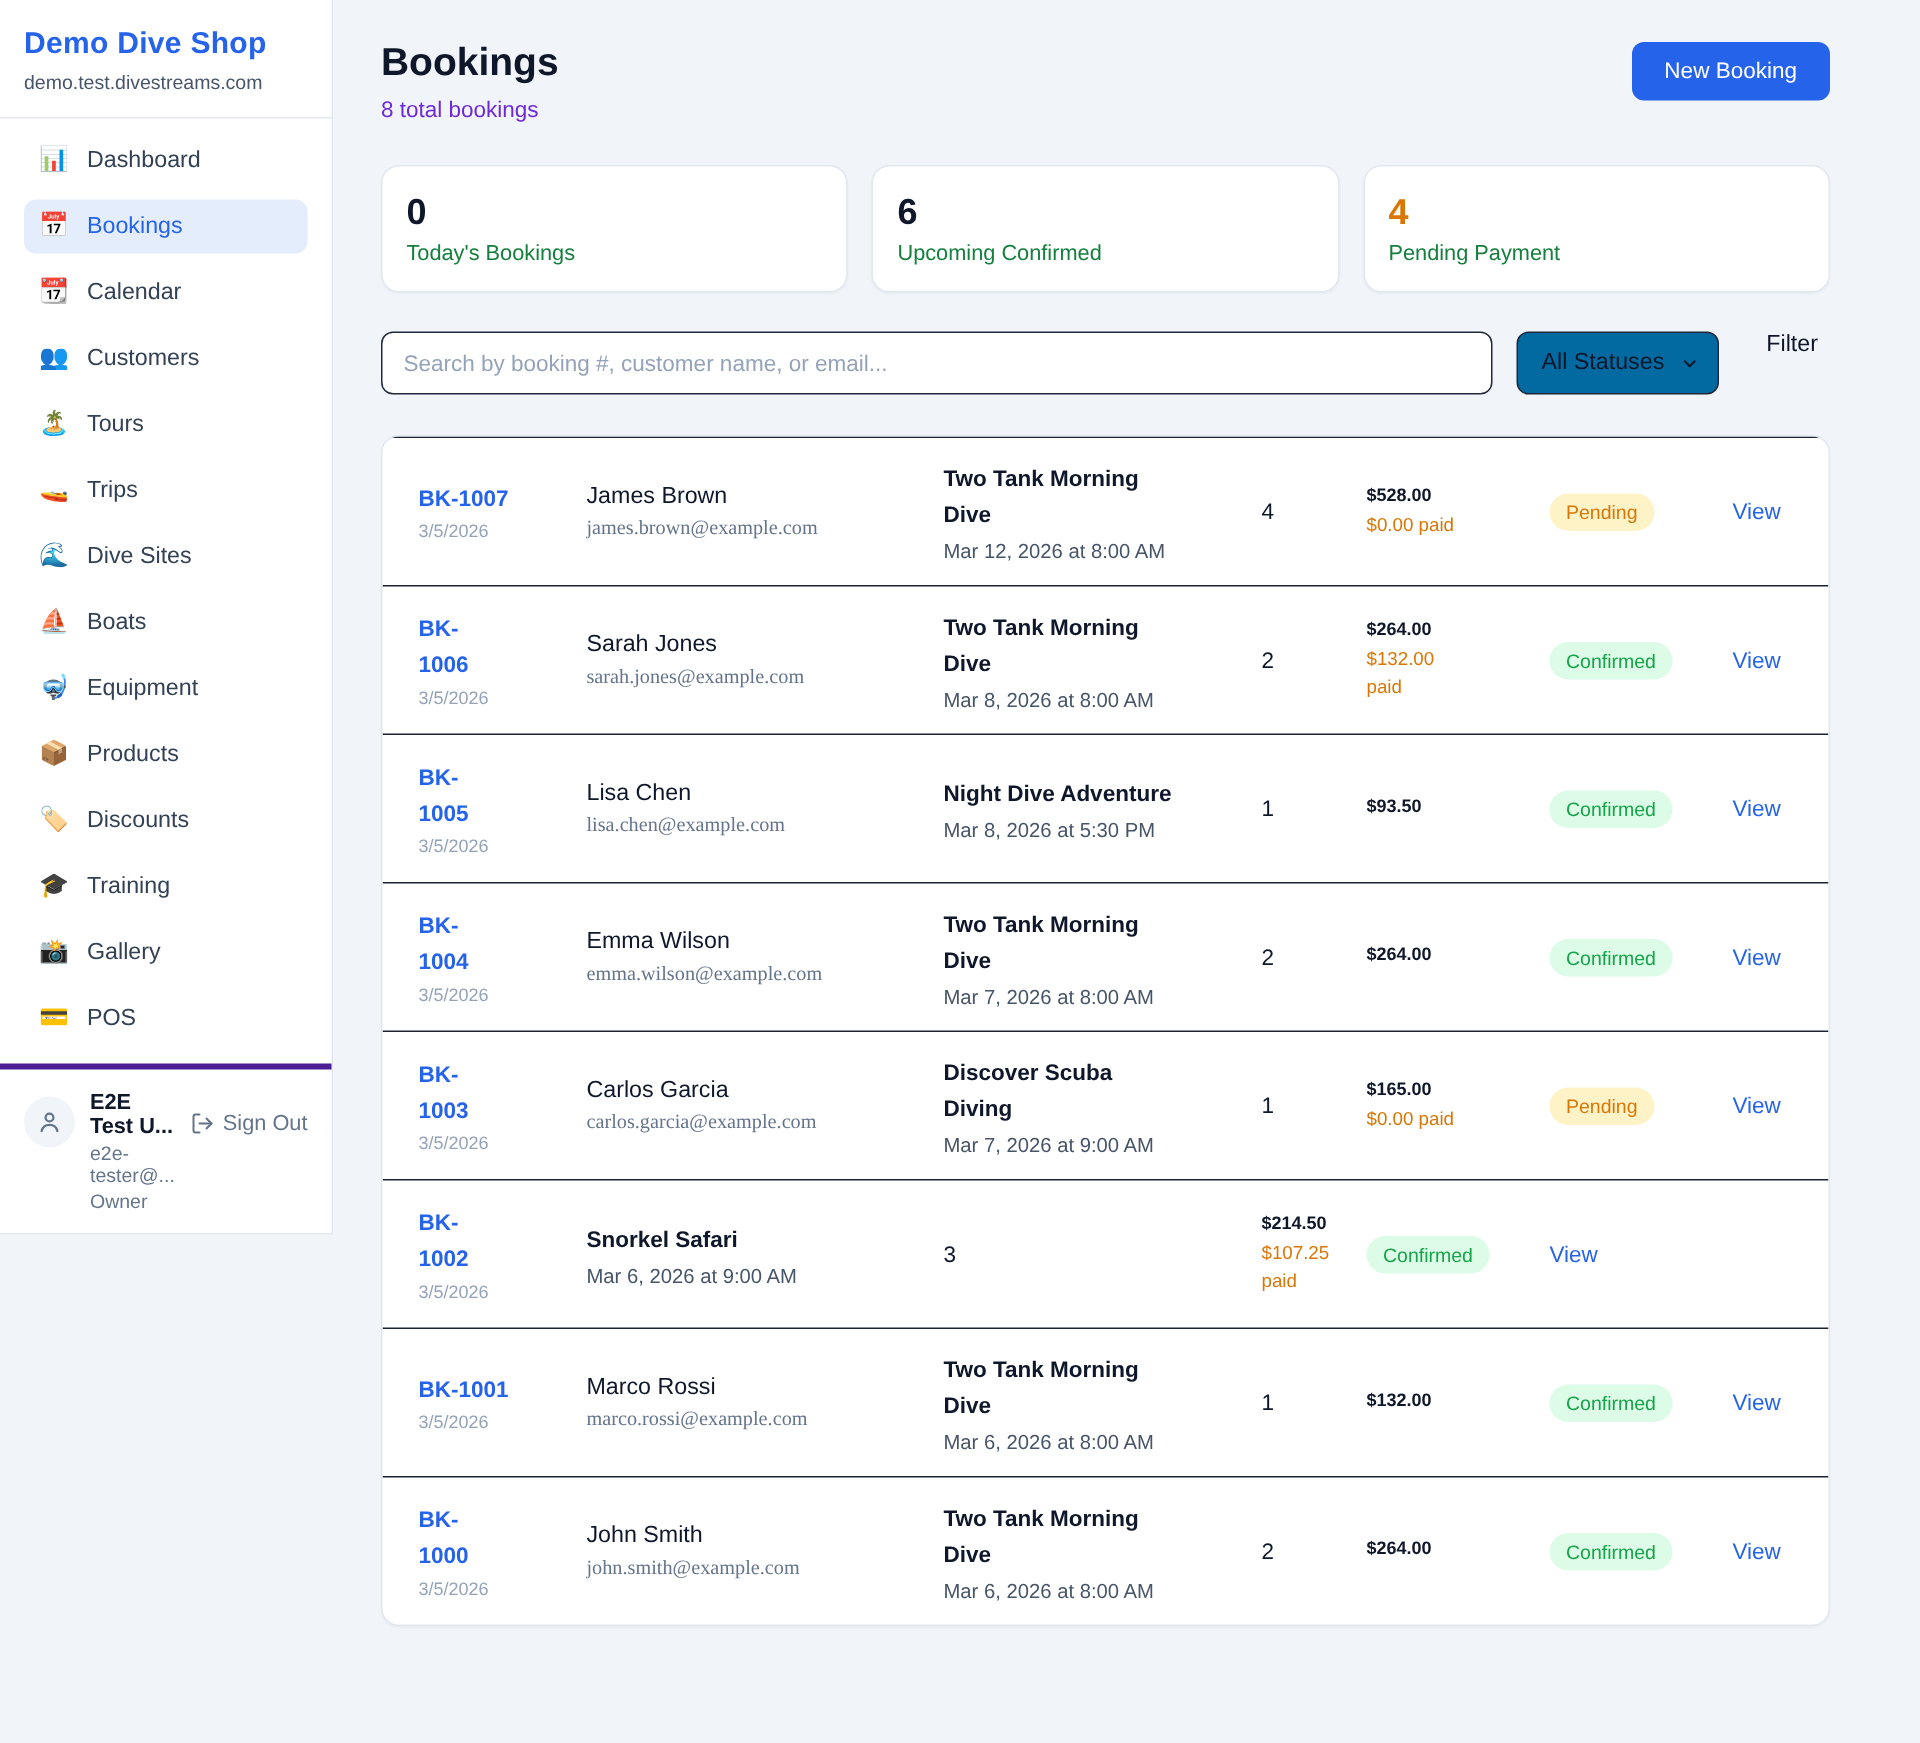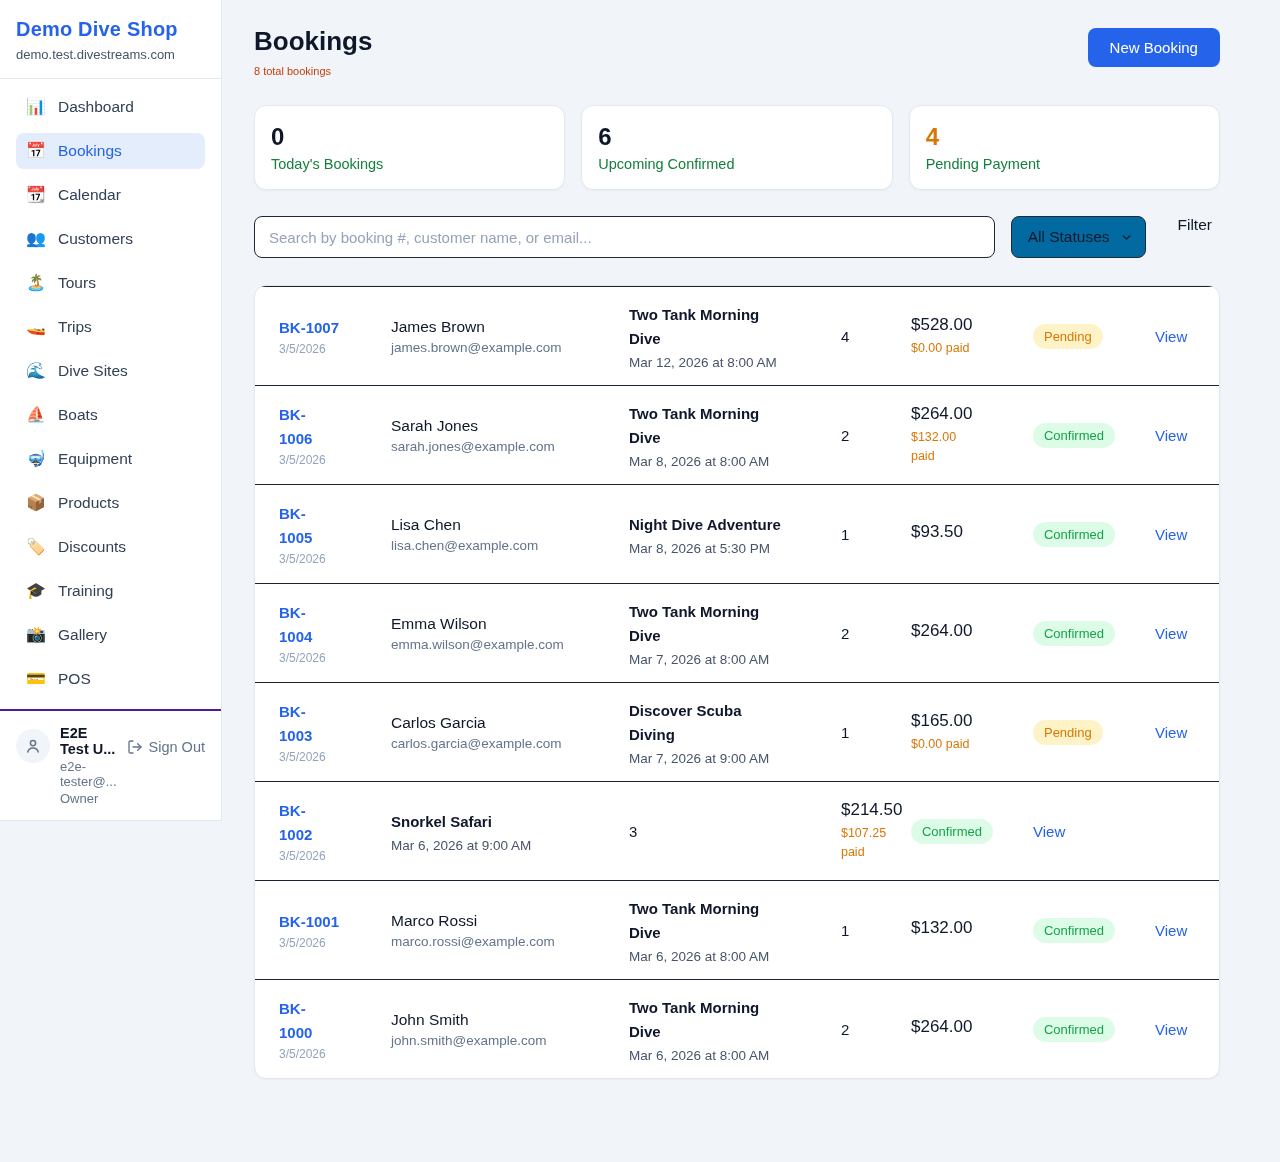--- a/index.html
+++ b/index.html
@@ -10,36 +10,36 @@
   
   .sidebar { width:256px; background:#ffffff; border-right:1px solid #e2e8f0; border-bottom:1px solid #e2e8f0; }
   .brand { padding:18px 16px 16px 16px; border-bottom:1px solid #e2e8f0; }
   .brand-name { color:#2563eb; font-size:20px; font-weight:700; letter-spacing:.2px; }
   .brand-domain { color:#475569; font-size:13px; margin-top:6px; }
   .nav { padding:10px 16px 4px 16px; }
   .nav-item { display:flex; align-items:center; gap:12px; height:36px; padding:0 10px; border-radius:8px;
               margin-bottom:8px; text-decoration:none; color:#334155; font-size:15.5px; cursor:pointer; }
   .nav-item.active { background:#e4edfb; color:#2563eb; font-weight:500; }
   .nav-icon { width:20px; font-size:16px; text-align:center; line-height:1; }
-  .user-box { border-top:2px solid #4c1d95; padding:14px 16px; display:flex; align-items:flex-start; gap:10px; }
+  .user-box { border-top:4px solid #4c1d95; padding:14px 16px; display:flex; align-items:flex-start; gap:10px; }
   .avatar { width:34px; height:34px; border-radius:50%; background:#f1f5f9; color:#64748b;
             display:flex; align-items:center; justify-content:center; flex:0 0 auto; margin-top:4px; }
   .avatar svg { width:18px; height:18px; }
   .user-meta { flex:1; min-width:0; }
   .user-name { font-size:14.5px; font-weight:700; color:#0f172a; }
   .user-email, .user-role { font-size:13px; color:#64748b; margin-top:2px; }
   .signout { display:flex; align-items:center; gap:6px; background:none; border:none; color:#64748b;
              font-size:14.5px; font-family:inherit; cursor:pointer; margin-top:14px; white-space:nowrap; }
   .signout svg { width:16px; height:16px; }
 
   
   .main { flex:1; padding:26px 32px 32px 32px; }
   .page-head { display:flex; justify-content:space-between; align-items:flex-start; }
   h1 { font-size:26px; font-weight:800; color:#0f172a; }
-  .subtitle { font-size:11px; color:#c2410c; margin-top:8px; }
+  .subtitle { font-size:15px; color:#6d28d9; margin-top:8px; }
   .primary-btn { background:#2563eb; color:#ffffff; border:none; border-radius:8px; padding:11px 22px;
                  font-size:15px; font-weight:500; font-family:inherit; cursor:pointer; margin-top:2px; }
 
   .stats { display:flex; gap:16px; margin-top:28px; }
   .stat-card { flex:1; background:#ffffff; border:1px solid #e2e8f0; border-radius:12px; padding:17px 16px;
                box-shadow:0 1px 2px rgba(15,23,42,.04); }
   .stat-value { font-size:24px; font-weight:700; color:#0f172a; }
   .stat-value.accent { color:#d97706; }
   .stat-label { font-size:14.5px; color:#15803d; margin-top:5px; }
 
@@ -59,25 +59,25 @@
                 overflow:hidden; box-shadow:0 1px 2px rgba(15,23,42,.04); }
   .thead, .trow { display:grid; grid-template-columns:112px 238px 212px 70px 122px 122px minmax(40px,1fr);
                   padding:0 24px; align-items:center; }
   .thead { height:40px; }
   .th { font-size:14px; font-weight:500; color:#475569; }
   .tbody .trow { border-top:1px solid #1a2332; min-height:99px; padding-top:14px; padding-bottom:14px; }
   .cell { font-size:15px; padding-right:12px; }
   .bk-link { color:#2563eb; font-weight:600; font-size:15px; text-decoration:none; white-space:pre-line; line-height:1.55; cursor:pointer; }
   .bk-date { font-size:12px; color:#94a3b8; margin-top:3px; }
   .cust-name { font-size:15.5px; font-weight:500; color:#0f172a; }
-  .cust-email { font-size:13.5px; color:#64748b; margin-top:4px; }
+  .cust-email { font-size:13.5px; color:#64748b; margin-top:4px;font-family:Liberation Serif, serif; }
   .trip-name { font-size:15px; font-weight:600; color:#0f172a; white-space:pre-line; line-height:1.6; }
   .trip-date { font-size:13.5px; color:#475569; margin-top:4px; }
   .c-pax { font-size:15px; color:#0f172a; }
-  .total-amt { font-size:17px; font-weight:400; color:#0f172a; }
+  .total-amt { font-size:12px; font-weight:700; color:#0f172a; }
   .total-paid { font-size:12.5px; color:#d97706; margin-top:4px; white-space:pre-line; line-height:1.5; }
   .badge { display:inline-block; font-size:13px; padding:5px 11px; border-radius:9999px; }
   .badge.pending { background:#fef3c7; color:#d97706; }
   .badge.confirmed { background:#dcfce7; color:#16a34a; }
   .view-link { color:#2563eb; font-size:15px; text-decoration:none; cursor:pointer; }
 </style>
 </head>
 <body>
 
 <div class="app">

